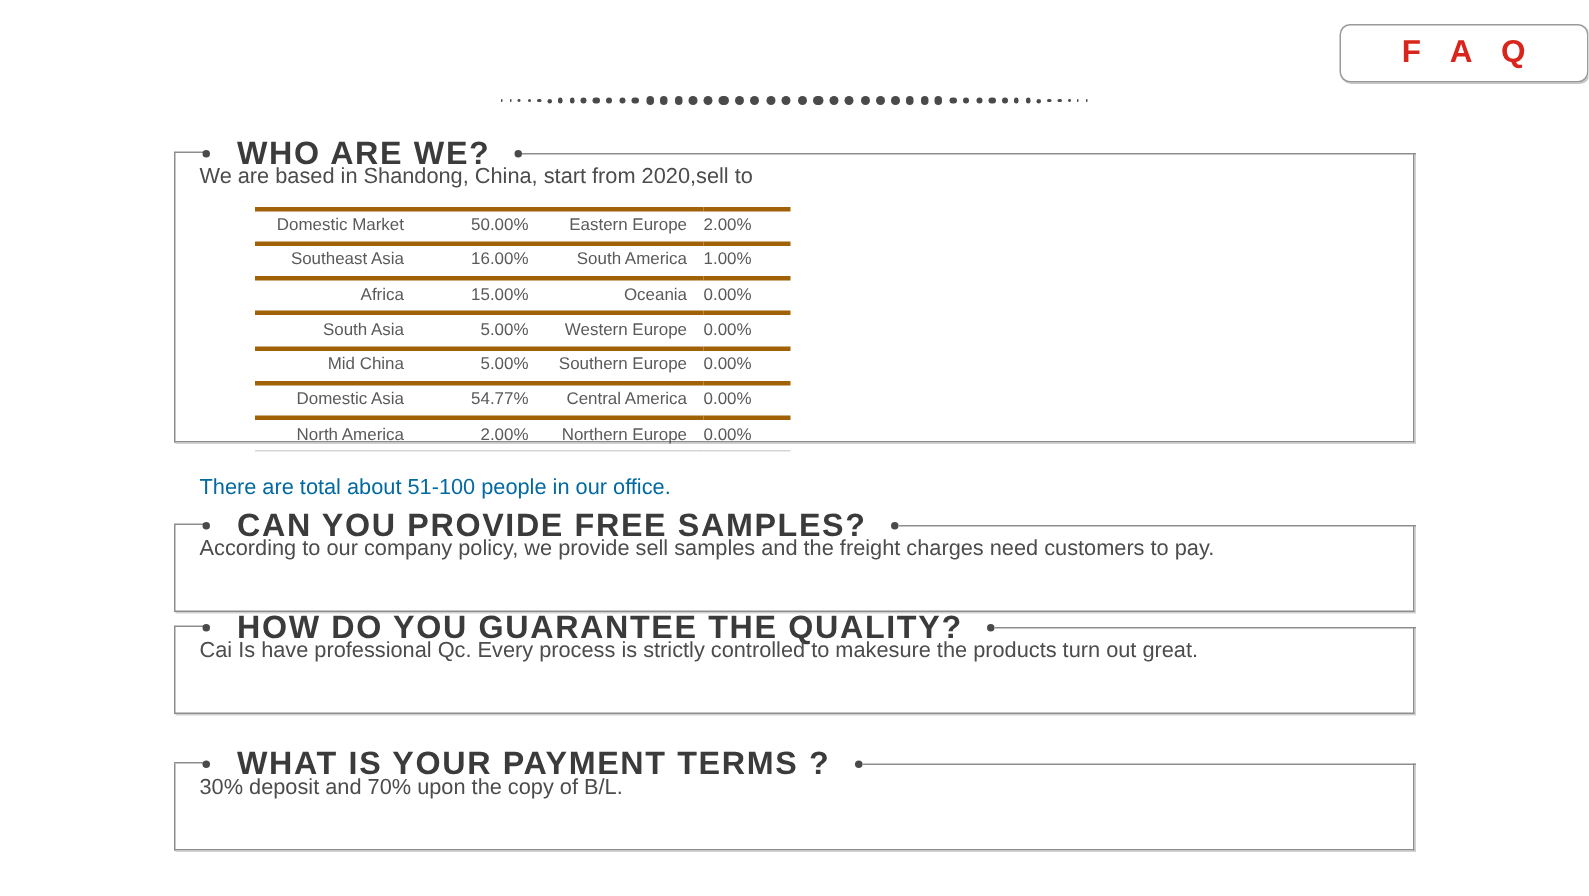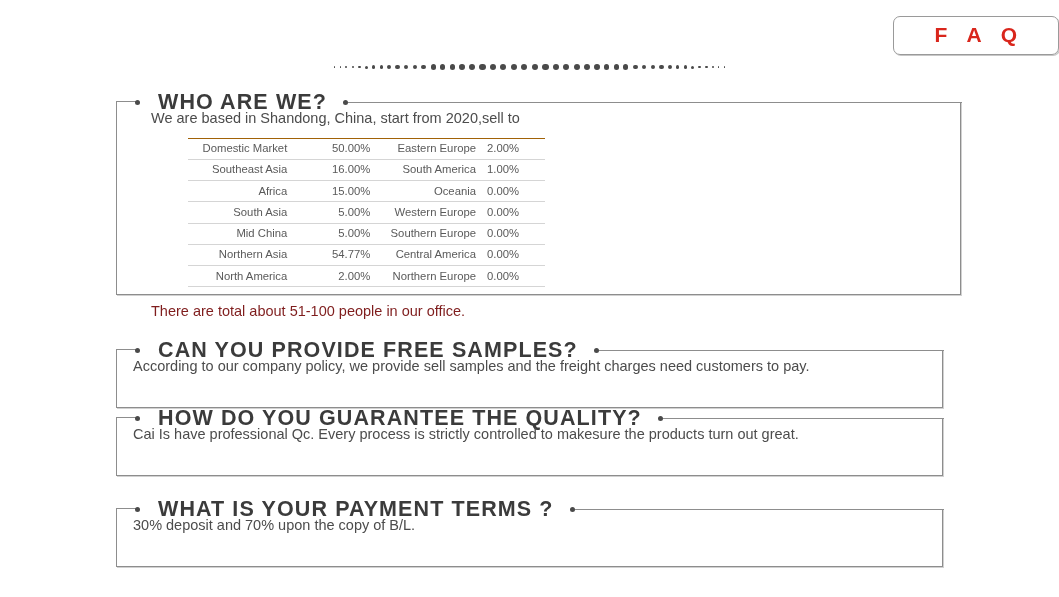--- a/index.html
+++ b/index.html
@@ -135,21 +135,21 @@
 
   
   .market-table {
     border-collapse: collapse;
     margin: 9px 0 0 37px;
     font-size: 11.3px;
     color: #5a5a5a;
     width: 357px;
   }
   .market-table td {
-    border-top: 1px solid #a16207;
+    border-top: 3px solid #a16207;
     border-bottom: 1px solid #d5d5d5;
     padding: 2.5px 0 2.5px 0;
     white-space: nowrap;
   }
   .market-table td.region {
     text-align: right;
     width: 101px;
     padding-right: 11px;
   }
   .market-table td.pct {
@@ -160,21 +160,21 @@
     text-align: right;
     width: 108px;
     padding-right: 11px;
   }
   .market-table td.pct2 {
     text-align: left;
     width: 61px;
   }
   .office-note {
     margin: 15px 0 0 0;
-    color: #7f1d1d;
+    color: #0369a1;
     font-size: 14.5px;
   }
 </style>
 </head>
 <body>
 
 <div class="faq-title-wrap">
   <div class="faq-title">F A Q</div>
 </div>
 
@@ -220,21 +220,21 @@
     <span style="width: 3.64px; height: 3.64px;"></span>
     <span style="width: 3.33px; height: 3.33px;"></span>
     <span style="width: 3.01px; height: 3.01px;"></span>
     <span style="width: 2.67px; height: 2.67px;"></span>
     <span style="width: 2.32px; height: 2.32px;"></span>
     <span style="width: 1.96px; height: 1.96px;"></span>
     <span style="width: 1.59px; height: 1.59px;"></span>
     <span style="width: 1.4px; height: 1.4px;"></span>
   </div>
 
-<div class="section" style="top:92px; height:203px;padding-left:18px;">
+<div class="section" style="top:92px; height:203px;">
   <div class="sec-box"></div>
   <div class="head-row">
     <span class="dot-left"></span>
     <h2 class="sec-title">WHO ARE WE?</h2>
     <span class="dot-right"></span>
     <span class="head-line"></span>
   </div>
   <div class="sec-body">
     <div>We are based in Shandong, China, start from 2020,sell to</div>
     <table class="market-table">
@@ -263,21 +263,21 @@
             <td class="region2">Western Europe</td>
             <td class="pct2">0.00%</td>
           </tr>
           <tr>
             <td class="region">Mid China</td>
             <td class="pct">5.00%</td>
             <td class="region2">Southern Europe</td>
             <td class="pct2">0.00%</td>
           </tr>
           <tr>
-            <td class="region">Northern Asia</td>
+            <td class="region">Domestic Asia</td>
             <td class="pct">54.77%</td>
             <td class="region2">Central America</td>
             <td class="pct2">0.00%</td>
           </tr>
           <tr>
             <td class="region">North America</td>
             <td class="pct">2.00%</td>
             <td class="region2">Northern Europe</td>
             <td class="pct2">0.00%</td>
           </tr>

